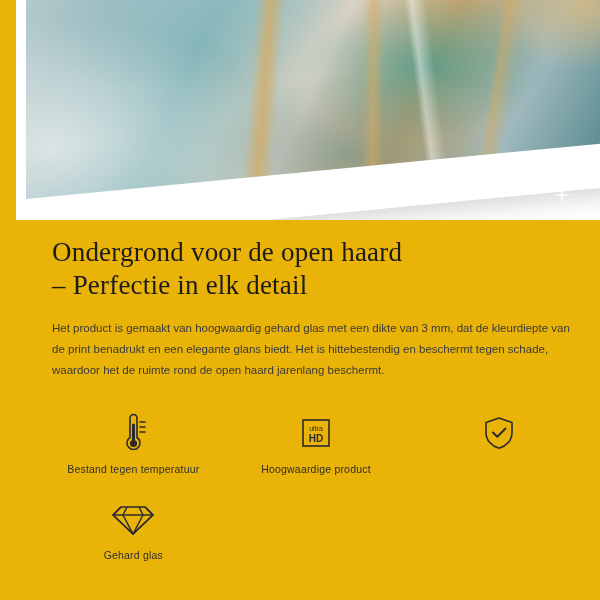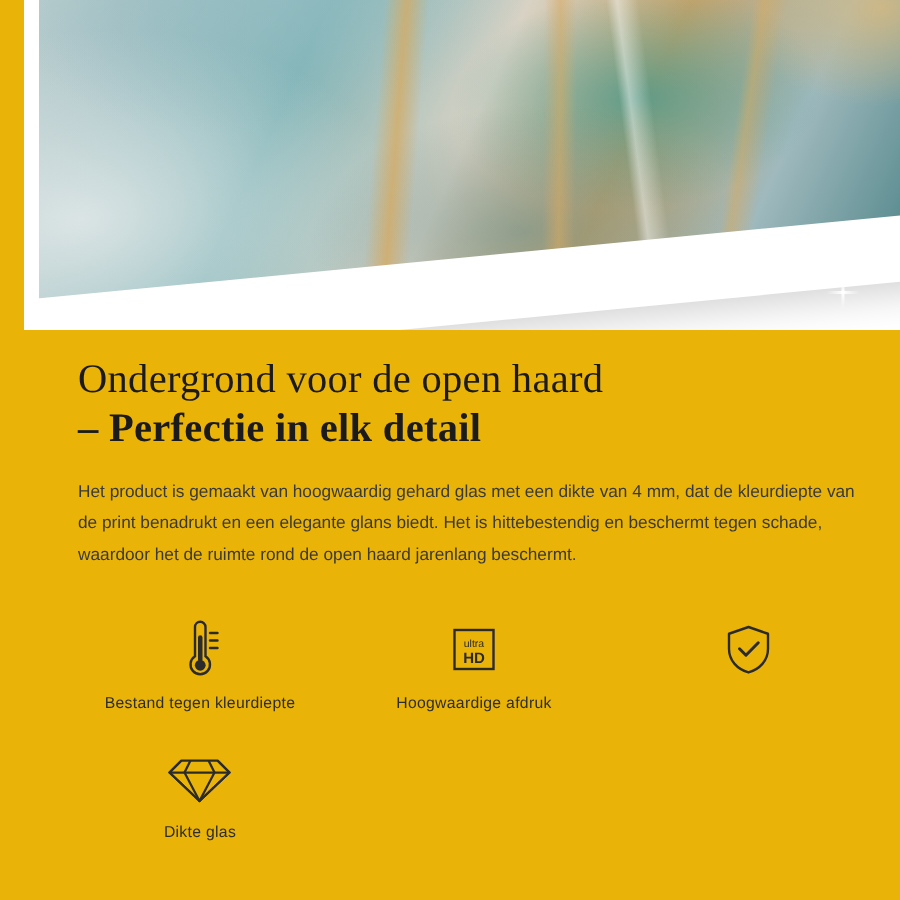--- a/index.html
+++ b/index.html
@@ -116,21 +116,20 @@
     font-family: "Liberation Serif", serif;
     font-size: 27px;
     line-height: 33px;
     color: #1b1b1b;
     font-weight: 400;
     margin: 0 0 16px 0;
     letter-spacing: 0.2px;
   }
   .headline .line2 {
     display: block;
-    font-weight: bold;
   }
   .body-text {
     font-size: 11.5px;
     line-height: 21px;
     color: #3a3a3a;
     margin: 0;
     max-width: 520px;
   }
 
   
@@ -173,65 +172,65 @@
     <div class="hero-mask-left"></div>
     <div class="sparkle s1"></div>
     <div class="sparkle s2"></div>
   </div>
 
   <div class="content">
     <h1 class="headline">
       <span>Ondergrond voor de open haard</span>
       <span class="line2">– Perfectie in elk detail</span>
     </h1>
-    <p class="body-text">Het product is gemaakt van hoogwaardig gehard glas met een dikte van 4 mm, dat de kleurdiepte van de print benadrukt en een elegante glans biedt. Het is hittebestendig en beschermt tegen schade, waardoor het de ruimte rond de open haard jarenlang beschermt.</p>
+    <p class="body-text">Het product is gemaakt van hoogwaardig gehard glas met een dikte van 3 mm, dat de kleurdiepte van de print benadrukt en een elegante glans biedt. Het is hittebestendig en beschermt tegen schade, waardoor het de ruimte rond de open haard jarenlang beschermt.</p>
   </div>
 
   <div class="features">
 
     <div class="feature">
       <div class="feature-icon">
         <svg width="40" height="44" viewBox="0 0 40 44" fill="none" stroke="#2b2b2b" stroke-width="1.6" stroke-linecap="round">
           <path d="M17 7a3.5 3.5 0 0 1 7 0v19.5a6.5 6.5 0 1 1-7 0z"></path>
           <path d="M20.5 14v14.5" stroke-width="3"></path>
           <circle cx="20.5" cy="32.5" r="3.6" fill="#2b2b2b" stroke="none"></circle>
           <path d="M27 11h5M27 16h5M27 21h5"></path>
         </svg>
       </div>
-      <div class="feature-label">Bestand tegen kleurdiepte</div>
+      <div class="feature-label">Bestand tegen temperatuur</div>
     </div>
 
     <div class="feature">
       <div class="feature-icon">
         <svg width="44" height="44" viewBox="0 0 44 44">
           <rect x="9" y="9" width="26" height="26" fill="none" stroke="#2b2b2b" stroke-width="1.6"></rect>
           <text x="22" y="20" font-family="Liberation Sans, sans-serif" font-size="7" fill="#2b2b2b" text-anchor="middle">ultra</text>
           <text x="22" y="31" font-family="Liberation Sans, sans-serif" font-size="10" font-weight="bold" fill="#2b2b2b" text-anchor="middle">HD</text>
         </svg>
       </div>
-      <div class="feature-label">Hoogwaardige afdruk</div>
+      <div class="feature-label">Hoogwaardige product</div>
     </div>
 
     <div class="feature">
       <div class="feature-icon">
         <svg width="44" height="44" viewBox="0 0 44 44" fill="none" stroke="#2b2b2b" stroke-width="1.6" stroke-linecap="round" stroke-linejoin="round">
           <path d="M22 7l13 4.5v10c0 8-5.6 13.6-13 15.8-7.4-2.2-13-7.8-13-15.8v-10z"></path>
           <path d="M16 21.5l4.3 4.3L28.5 17.5" stroke-width="2"></path>
         </svg>
       </div>
     </div>
 
     <div class="feature">
       <div class="feature-icon">
         <svg width="46" height="40" viewBox="0 0 46 40" fill="none" stroke="#2b2b2b" stroke-width="1.5" stroke-linejoin="round">
           <path d="M11 8h24l8 8-20 19L3 16z"></path>
           <path d="M3 16h40"></path>
           <path d="M11 8l-8 8 20 19L43 16l-8-8"></path>
           <path d="M17 8l-4 8 10 19 10-19-4-8"></path>
         </svg>
       </div>
-      <div class="feature-label">Dikte glas</div>
+      <div class="feature-label">Gehard glas</div>
     </div>
 
 
 
   </div>
 </div>
 
 </body></html>

